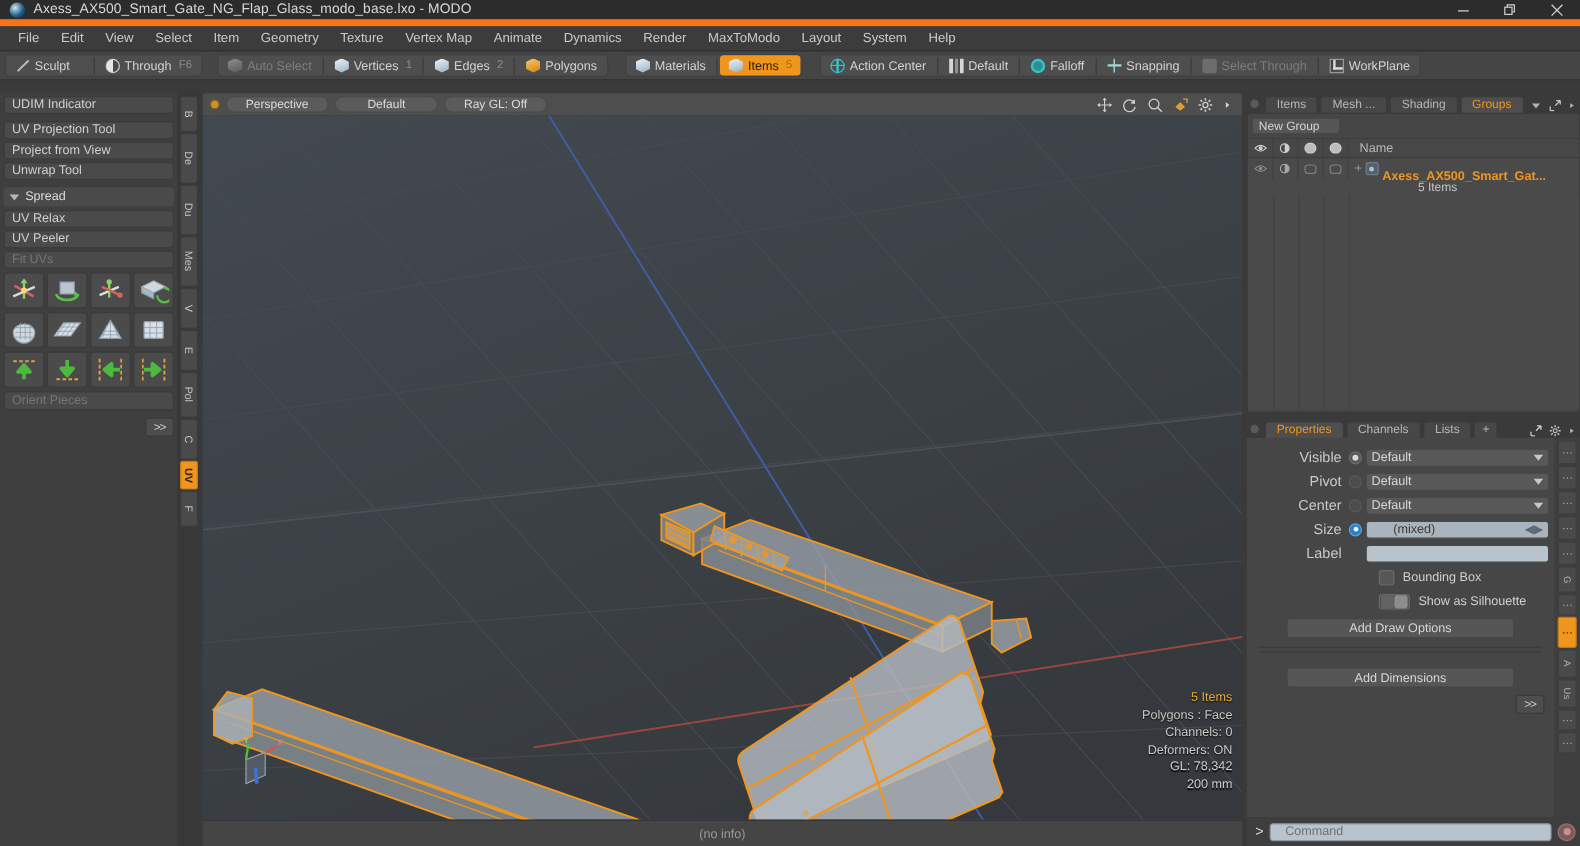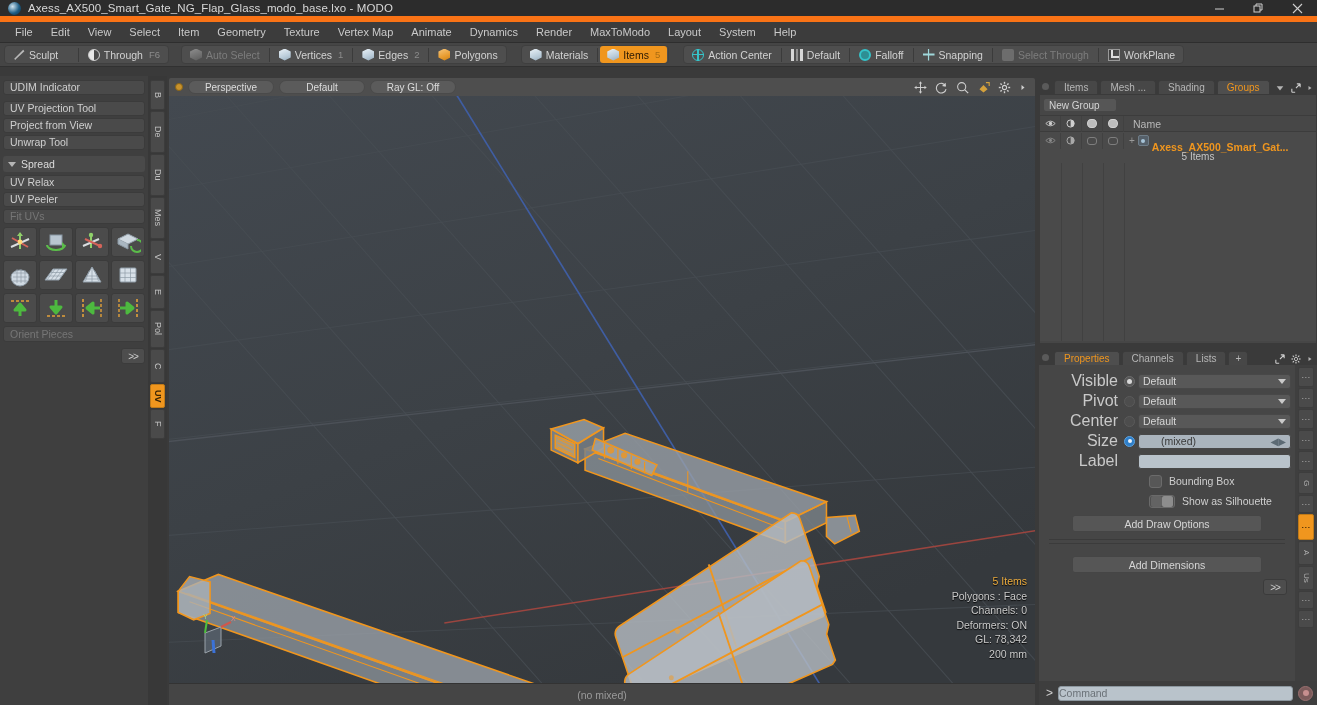--- a/index.html
+++ b/index.html
@@ -192,21 +192,21 @@
 
   .eye{ width:11px;height:9px; }
   .rnd{ width:10px;height:9px;border-radius:50%/60%;border:1.2px solid #8d8d8d; }
   .rnd.f{ background:#bdbdbd; border-color:#d2d2d2;}
   .sq{ width:10px;height:8px;border:1.2px solid #7e7e7e;border-radius:3px;}
 
   
   .prop-scroll{ flex:1 1 auto; display:flex; }
   .prop-body{ flex:1 1 auto; background:#464646; padding:6px 0 0 0; }
   .prow{ display:flex; align-items:center; height:20px; padding-right:4px; }
-  .plabel{ width:85px; text-align:right; padding-right:6px; color:#c9c9c9; font-size:16px;}
+  .plabel{ width:85px; text-align:right; padding-right:6px; color:#c9c9c9; font-size:12px;}
   .radio{ width:11px;height:11px;border-radius:50%;background:#575757;border:1px solid #6c6c6c;
           display:inline-flex;align-items:center;justify-content:center; margin-right:3px; flex:0 0 auto;}
   .radio.on:after{content:'';width:5px;height:5px;border-radius:50%;background:#d8d8d8;}
   .radio.blue{ background:#2d7ec9; border-color:#5fa3de;}
   .radio.blue:after{content:'';width:4px;height:4px;border-radius:50%;background:#eaf3fb;}
   .radio.off{ background:#4d4d4d; border-color:#5a5a5a;}
   .pfield{
     flex:1 1 auto; height:15px; background:#585858; border:1px solid #484848; border-radius:3px;
     display:flex; align-items:center; padding:0 4px; color:#d6d6d6; font-size:10.5px;
   }
@@ -229,21 +229,21 @@
   .dtab{ width:16px; background:#4a4a4a; border:1px solid #3d3d3d; border-radius:2px; color:#b0b0b0;
          font-size:8px; display:flex; align-items:center; justify-content:center; writing-mode:vertical-rl;}
   .dtab.active{ background:#f0961e; color:#3a2404; border-color:#c07a18;}
   .dots{ color:#9a9a9a; font-size:9px; letter-spacing:0; line-height:6px;}
 
   
   .cmdbar{ height:24px; background:#3e3e3e; display:flex; align-items:center; gap:5px; padding:0 4px; }
   .cmd-gt{ color:#cfcfcf; font-size:12px; padding-left:3px; }
   .cmd-input{
     flex:1 1 auto; height:15px; background:#b9c3cb; border:1px solid #8c979f; border-radius:3px;
-    display:flex; align-items:center; padding-left:0; color:#6b7278; font-size:10.5px;
+    display:flex; align-items:center; padding-left:12px; color:#6b7278; font-size:10.5px;
   }
   .cmd-rec{ width:15px;height:15px;border-radius:50%;background:#7c5b5b;border:1px solid #9a7070;
             display:flex;align-items:center;justify-content:center;}
   .cmd-rec:after{content:'';width:6px;height:6px;border-radius:50%;background:#c78f8f;}
 </style>
 </head>
 <body>
 
 <div class="app">
 
@@ -653,21 +653,21 @@
           <div class="hi">5 Items</div>
           <div>Polygons : Face</div>
           <div>Channels: 0</div>
           <div>Deformers: ON</div>
           <div>GL: 78,342</div>
           <div>200 mm</div>
         </div>
       </div>
 
       <div class="vpfoot">
-        <span>(no mixed)</span>
+        <span>(no info)</span>
       </div>
     </div>
 
     <div class="rightpanel">
 
       <div class="rp-tabbar">
         <span class="rp-dot"></span>
         <span class="rtab">Items</span>
         <span class="rtab">Mesh ...</span>
         <span class="rtab">Shading</span>

